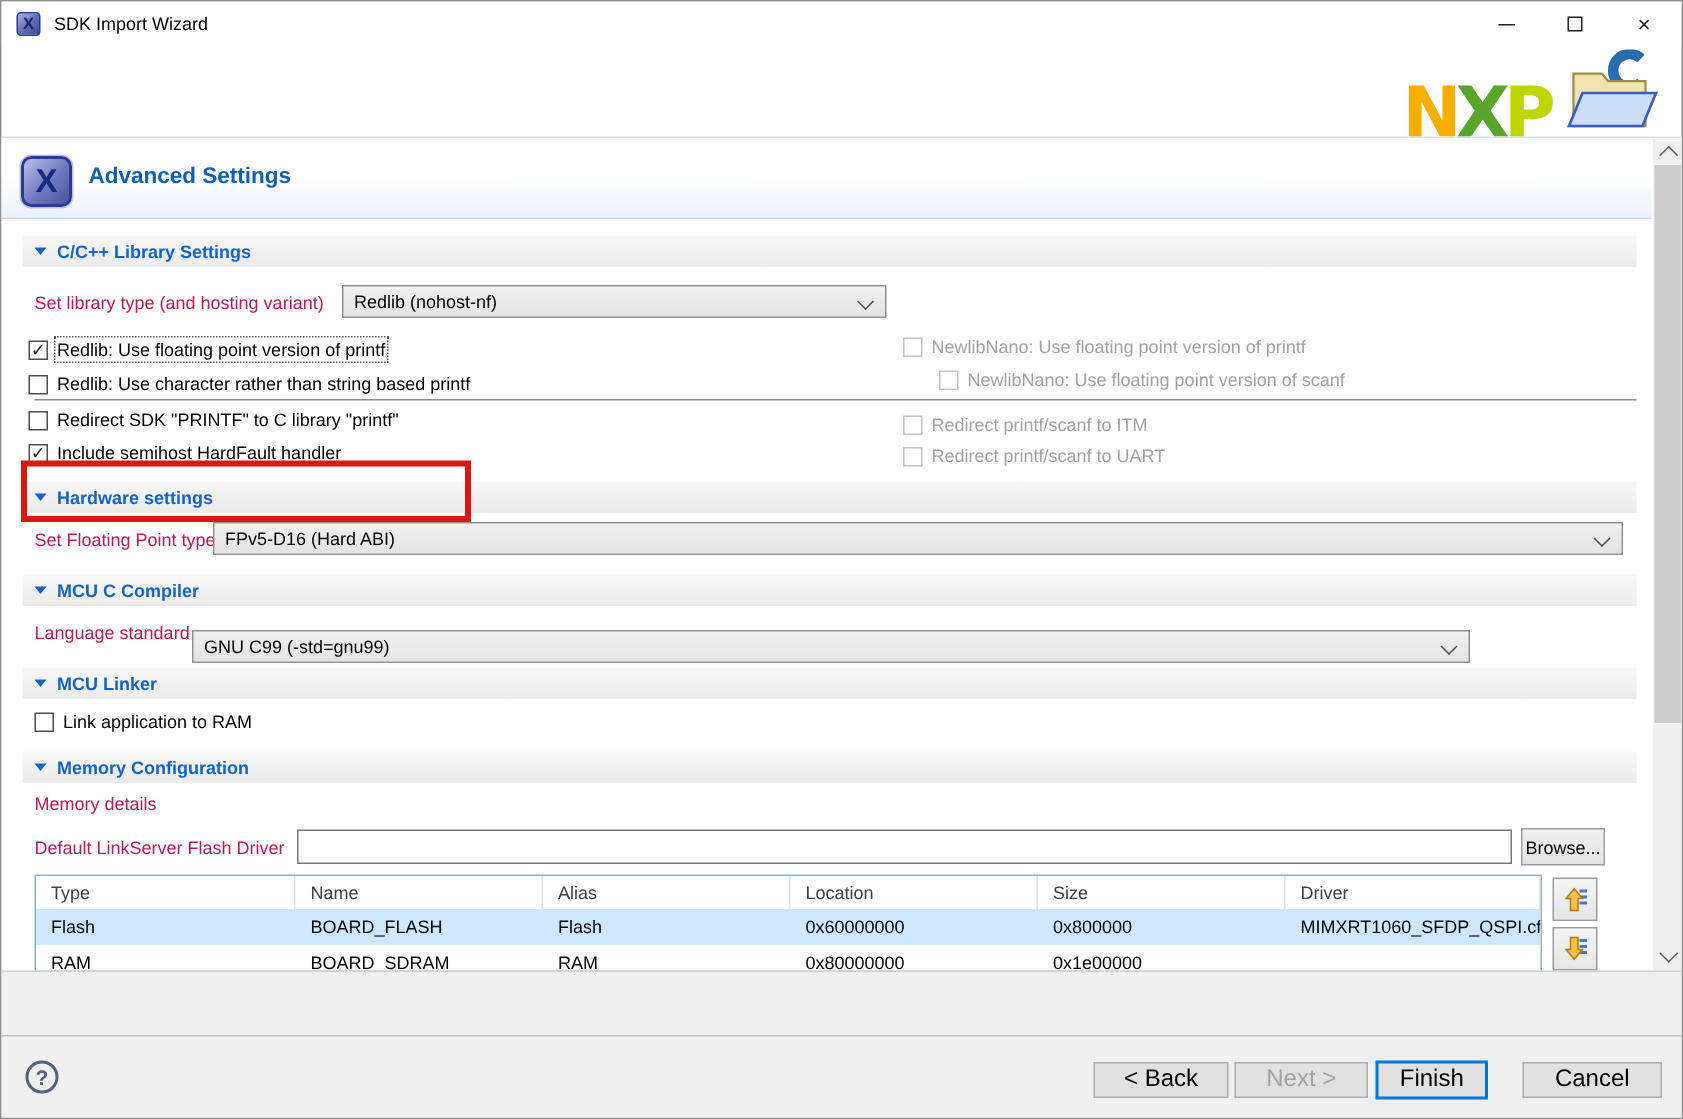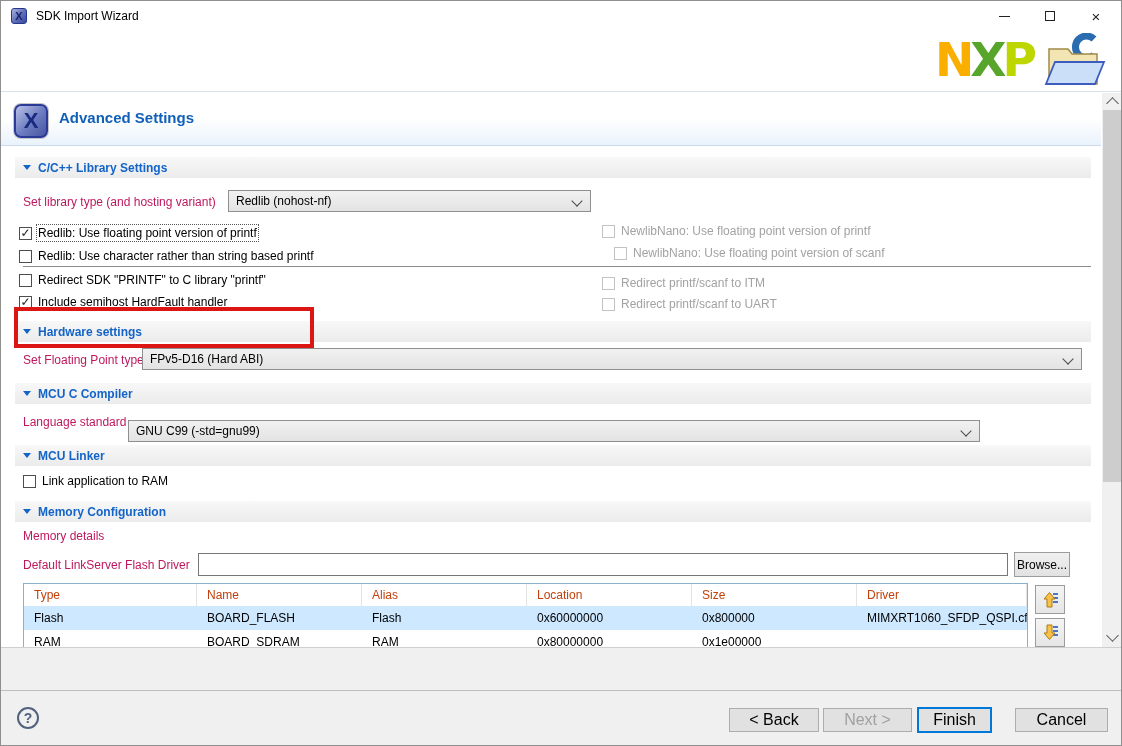--- a/index.html
+++ b/index.html
@@ -13,21 +13,21 @@
     background:linear-gradient(135deg,#aab4e0 0%,#5d6cb4 55%,#3a4a9e 100%);
     border:1px solid #253790;color:#16256e;font-weight:bold;font-size:11px;
     display:flex;align-items:center;justify-content:center;box-sizing:border-box;}
   .title-text{position:absolute;left:35px;top:8px;font-size:12px;color:#000;}
   .win-btn{position:absolute;top:0;width:46px;height:30px;display:flex;align-items:center;justify-content:center;color:#222;}
   .win-btn.min{right:94px;} .win-btn.max{right:48px;} .win-btn.close{right:2px;font-size:15px;}
   .min-glyph{width:11px;border-top:1px solid #222;display:inline-block;}
   .max-glyph{width:10px;height:10px;border:1px solid #222;display:inline-block;box-sizing:border-box;}
 
   
-  .nxp-logo{position:absolute;left:934px;top:35px;font-size:47px;font-weight:900;letter-spacing:-4px;
+  .nxp-logo{position:absolute;left:934px;top:51px;font-size:47px;font-weight:900;letter-spacing:-4px;
     font-family:"DejaVu Sans", sans-serif;line-height:1;}
   .nxp-n{color:#f9ae00;} .nxp-x{color:#58a52c;} .nxp-p{color:#bed600;}
   .folder-icon{position:absolute;left:1040px;top:32px;}
 
   
   .content{position:absolute;left:0;top:90px;width:1122px;height:556px;background:#fff;
     border-top:1px solid #d8e2ec;box-sizing:border-box;}
   .hdr-band{position:absolute;left:0;top:0;width:1100px;height:53px;
     background:linear-gradient(180deg,#ffffff 50%,#e9f2fb 100%);border-bottom:1px solid #c9dcee;}
   .app-icon-lg{position:absolute;left:13px;top:12px;width:34px;height:34px;border-radius:7px;
@@ -66,21 +66,21 @@
   .text-input{position:absolute;height:23px;background:#fff;border:1px solid #767676;
     box-sizing:border-box;font-size:12px;padding:0 5px;font-family:"Liberation Sans",sans-serif;}
   .push-btn{position:absolute;background:linear-gradient(180deg,#f0f0f0,#e2e2e2);border:1px solid #9c9c9c;
     box-sizing:border-box;font-size:12px;color:#000;display:flex;align-items:center;justify-content:center;}
 
   
   .memtable{position:absolute;left:22px;top:581px;width:1005px;height:65px;border:1px solid #8ab0cc;
     box-sizing:border-box;overflow:hidden;background:#fff;font-size:12px;}
   .trow{display:flex;width:100%;}
   .thead{height:22px;}
-  .thead .tcell{border-right:1px solid #e3e3e3;color:#c2410c;}
+  .thead .tcell{border-right:1px solid #e3e3e3;color:#404040;}
   .tdata{height:24px;}
   .tdata.sel{background:#cde8ff;}
   .tcell{display:flex;align-items:center;padding:0 10px;box-sizing:border-box;white-space:nowrap;overflow:hidden;}
   .c0{flex:0 0 173px;} .c1{flex:0 0 165px;} .c2{flex:0 0 165px;}
   .c3{flex:0 0 165px;} .c4{flex:0 0 165px;} .c5{flex:1;}
 
   .move-btn{position:absolute;left:1034px;width:30px;height:29px;
     background:linear-gradient(180deg,#f4f4f4,#e6e6e6);border:1px solid #9c9c9c;box-sizing:border-box;
     display:flex;align-items:center;justify-content:center;}
 
@@ -165,21 +165,21 @@
     </div>
     <div class="cbrow" style="left:18px;top:156px;">
       <span class="cb"></span>
       <span class="cblabel">Redlib: Use character rather than string based printf</span>
     </div>
 
     <div class="cbrow dis" style="left:601px;top:131px;">
       <span class="cb"></span>
       <span class="cblabel">NewlibNano: Use floating point version of printf</span>
     </div>
-    <div class="cbrow dis" style="left:581px;top:153px;padding-left:32px;">
+    <div class="cbrow dis" style="left:593px;top:153px;padding-left:32px;">
       <span class="cb"></span>
       <span class="cblabel">NewlibNano: Use floating point version of scanf</span>
     </div>
 
     <div class="sepline" style="top:174px;"></div>
 
     <div class="cbrow" style="left:18px;top:180px;">
       <span class="cb"></span>
       <span class="cblabel">Redirect SDK "PRINTF" to C library "printf"</span>
     </div>

